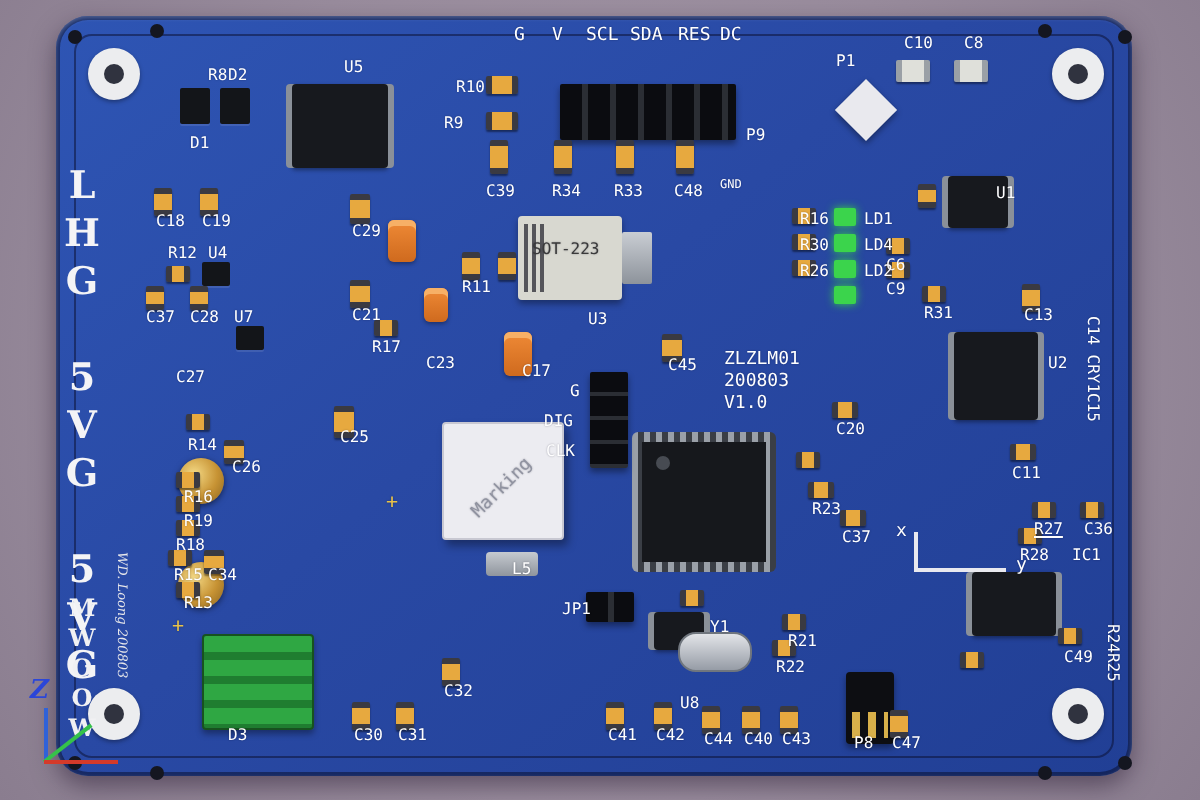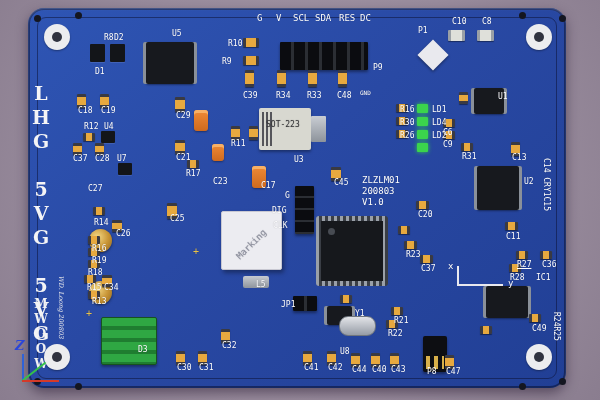--- a/index.html
+++ b/index.html
@@ -239,21 +239,21 @@
       <div class="lbl" style="left: 94px; top: 219px;">R14</div>
       <div class="lbl" style="left: 116px; top: 230px;">C26</div>
       <div class="lbl" style="left: 92px; top: 245px;">R16</div>
       <div class="lbl" style="left: 92px; top: 257px;">R19</div>
       <div class="lbl" style="left: 88px; top: 269px;">R18</div>
       <div class="lbl" style="left: 87px; top: 284px;">R15</div>
       <div class="lbl" style="left: 104px; top: 284px;">C34</div>
       <div class="lbl" style="left: 92px; top: 298px;">R13</div>
       <div class="lbl" style="left: 86px; top: 308px; font-size: 10px; color: rgb(232, 194, 74);">+</div>
       <div class="lbl" style="left: 193px; top: 246px; font-size: 10px; color: rgb(232, 194, 74);">+</div>
-      <div class="lbl" style="left: 114px; top: 346px; margin-left: 24px;">D3</div>
+      <div class="lbl" style="left: 114px; top: 364px;">D3</div>
       <div class="lbl" style="left: 177px; top: 364px;">C30</div>
       <div class="lbl" style="left: 199px; top: 364px;">C31</div>
       <div class="lbl" style="left: 222px; top: 342px;">C32</div>
       <div class="lbl" style="left: 281px; top: 301px;">JP1</div>
       <div class="lbl" style="left: 340px; top: 300px; margin-top: 48px;">U8</div>
       <div class="lbl" style="left: 355px; top: 310px;">Y1</div>
       <div class="lbl" style="left: 394px; top: 317px;">R21</div>
       <div class="lbl" style="left: 388px; top: 330px;">R22</div>
       <div class="lbl" style="left: 304px; top: 364px;">C41</div>
       <div class="lbl" style="left: 328px; top: 364px;">C42</div>

